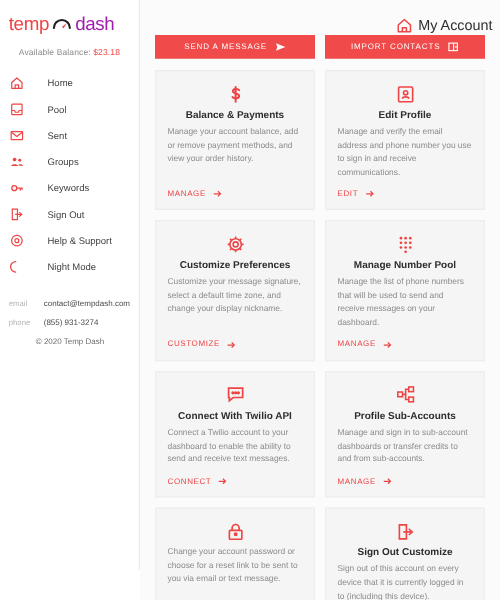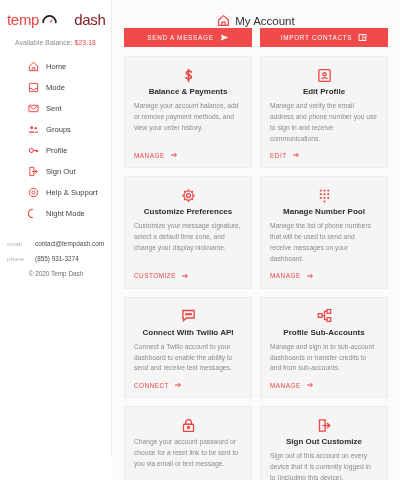--- a/index.html
+++ b/index.html
@@ -15,51 +15,51 @@
   .sidebar {
     width: 112px; min-width: 112px; height: 456px;
     background: #ffffff;
     border-right: 1px solid #ececec;
     padding: 6px 0 0 0;
     display: flex; flex-direction: column;
   }
   .logo-wrap { padding: 2px 0 0 7px; display: flex; align-items: center; height: 24px; }
   .logo-text { font-size: 15px; letter-spacing: -0.3px; display: flex; align-items: center; }
   .logo-temp { color: #ef4444; font-weight: 400; }
-  .logo-dash { color: #7f1d1d; font-weight: 400; margin-left: 14px; }
+  .logo-dash { color: #a21caf; font-weight: 400; }
   .logo-gauge { width: 17px; height: 17px; margin: 0 2px; display: inline-block; }
 
   .balance {
     font-size: 6.8px; color: #8a8a8a; text-align: center;
     padding: 9px 0 10px 0; letter-spacing: 0.1px;
   }
   .balance .amt { color: #ef4444; }
 
   .nav { display: flex; flex-direction: column; }
   .nav-item {
-    display: flex; align-items: center; gap: 7px;
-    height: 21px; padding-left: 28px; cursor: pointer;
+    display: flex; align-items: center; gap: 19px;
+    height: 21px; padding-left: 8px; cursor: pointer;
   }
   .nav-icon { width: 11px; height: 11px; display: flex; align-items: center; justify-content: center; color: #ef4444; }
   .nav-icon svg { display: block; }
   .nav-label { font-size: 7.6px; color: #3f3f3f; }
 
   .contact-block { margin-top: 16px; padding-left: 7px; }
   .contact-row { display: flex; align-items: baseline; gap: 6px; margin-bottom: 8px; }
   .contact-key { font-size: 6.2px; color: #b4b4b4; width: 22px; }
   .contact-val { font-size: 6.4px; color: #4a4a4a; }
   .copyright { font-size: 6.4px; color: #6d6d6d; text-align: center; margin-top: 4px; padding-right: 6px; }
 
   
   .main {
     flex: 1; height: 480px; background: #fbfbfb;
     padding: 0 6px; overflow: hidden;
   }
   .page-head {
-    display: flex; align-items: center; justify-content: center;
+    display: flex; align-items: center; justify-content: flex-end;
     gap: 5px; height: 25px; padding-top: 16px;
   }
   .page-head-icon { width: 13px; height: 13px; color: #ef4444; display: flex; align-items: center; }
   .page-title { font-size: 11.5px; color: #2f2f2f; }
 
   .actions { display: flex; gap: 8px; padding: 3px 6px 9px 6px; }
   .action-btn {
     flex: 1; height: 19px; background: #f04a4a; border: none;
     color: #ffffff; font-size: 6.4px; letter-spacing: 0.7px;
     display: flex; align-items: center; justify-content: center; gap: 6px;
@@ -132,21 +132,21 @@
         <span class="nav-label">Home</span>
       </div>
 
       <div class="nav-item">
         <span class="nav-icon">
           <svg viewBox="0 0 24 24" width="11" height="11" fill="none" stroke="currentColor" stroke-width="2.1">
             <rect x="3" y="3" width="18" height="18" rx="1"></rect>
               <path d="M3 14 h5 l1.5 3 h5 L16 14 h5"></path>
           </svg>
         </span>
-        <span class="nav-label">Mode</span>
+        <span class="nav-label">Pool</span>
       </div>
 
       <div class="nav-item">
         <span class="nav-icon">
           <svg viewBox="0 0 24 24" width="11" height="11" fill="none" stroke="currentColor" stroke-width="2.1">
             <rect x="2" y="5" width="20" height="14" rx="1"></rect>
               <path d="M2.5 6 L12 13.5 L21.5 6"></path>
           </svg>
         </span>
         <span class="nav-label">Sent</span>
@@ -167,21 +167,21 @@
 
       <div class="nav-item">
         <span class="nav-icon">
           <svg viewBox="0 0 24 24" width="11" height="11" fill="none" stroke="currentColor" stroke-width="2.3">
             <circle cx="7.5" cy="12" r="4.3"></circle>
               <path d="M11.8 12 H22"></path>
               <path d="M18 12 v4"></path>
               <path d="M21 12 v3"></path>
           </svg>
         </span>
-        <span class="nav-label">Profile</span>
+        <span class="nav-label">Keywords</span>
       </div>
 
       <div class="nav-item">
         <span class="nav-icon">
           <svg viewBox="0 0 24 24" width="11" height="11" fill="none" stroke="currentColor" stroke-width="2.1">
             <path d="M4 3 h9 v18 H4 Z"></path>
               <path d="M9 12 h11"></path>
               <path d="M16 8 l4.5 4 l-4.5 4"></path>
           </svg>
         </span>

